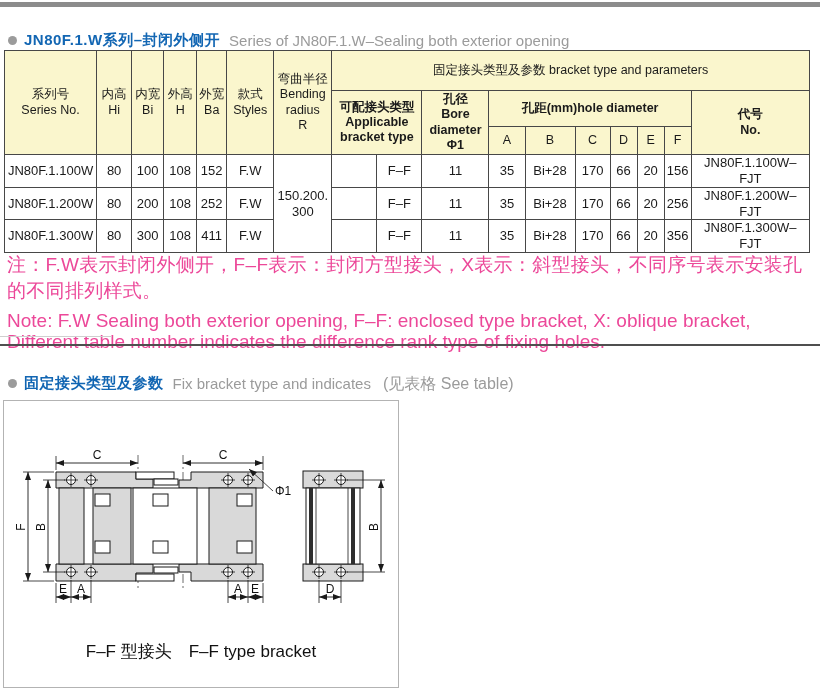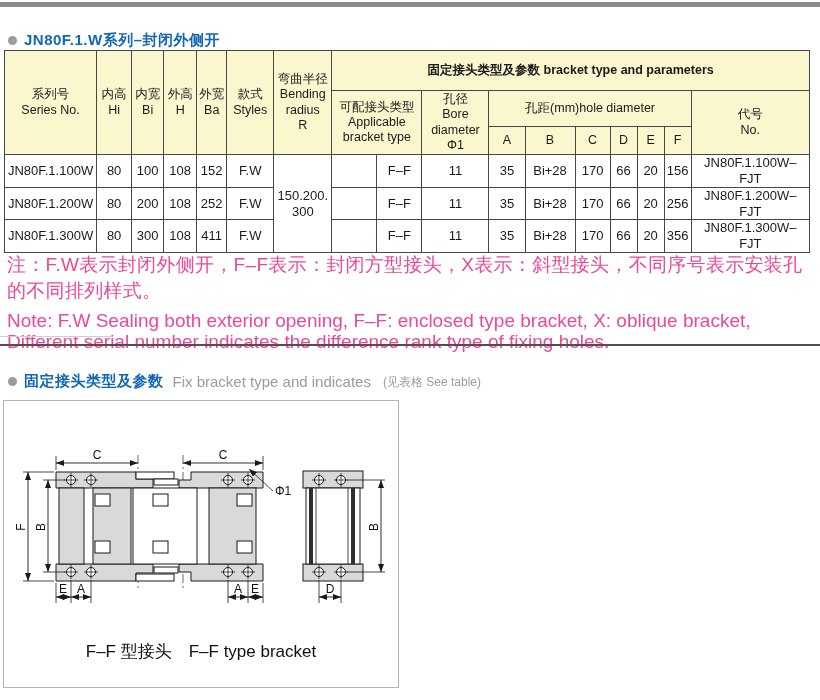--- a/index.html
+++ b/index.html
@@ -5,29 +5,29 @@
   html,body{margin:0;padding:0;background:#fff;}
   .page{position:relative;width:820px;height:700px;background:#fff;overflow:hidden;
         font-family:"Liberation Sans", sans-serif;color:#1a1a1a;}
   .topbar{position:absolute;top:2px;left:0;width:820px;height:5px;background:#8c8c8c;}
   .sec-title{position:absolute;left:8px;display:flex;align-items:center;white-space:nowrap;margin-top:22px;}
   .t1{top:9px;}
   .t2{top:350px;text-align:right;}
   .bullet{width:9px;height:9px;border-radius:50%;background:#9b9b9b;display:inline-block;margin-right:7px;flex:none;}
   .cn{font-weight:bold;font-size:15px;color:#1266b3;letter-spacing:.5px;}
   .en{font-size:15px;color:#9b9b9b;margin-left:9px;}
-  .hint{font-size:12px;color:#9b9b9b;margin-left:12px;padding-top:2px;}
+  .hint{font-size:16px;color:#9b9b9b;margin-left:12px;padding-top:2px;}
 
   table.spec{position:absolute;top:50px;left:4px;width:806px;border-collapse:collapse;table-layout:fixed;}
   table.spec td{border:1px solid #474747;text-align:center;vertical-align:middle;
                 font-size:12.5px;line-height:1.22;padding:0 2px;overflow:hidden;}
   td.hd{background:#FAF6CD;}
   td.pre{white-space:pre-line;}
-  td.gh{font-size:13px;font-weight:bold;}
-  tr.r1{height:40px;} tr.r2{height:36px;} tr.r3{height:28px;} tr.dr{height:32px;}
+  td.gh{font-size:13px;}
+  tr.r1{height:40px;} tr.r2{height:36px;font-weight:bold;} tr.r3{height:28px;} tr.dr{height:32px;}
   td.lft{text-align:left;padding-left:7px;}
   tr.dr td{background:#fff;font-size:13px;}
 
   .notes{position:absolute;top:252px;left:7px;width:810px;font-size:19px;color:#ec4899;}
   .note-cn{margin-bottom:6px;letter-spacing:.3px;}
   .note-en{line-height:21px;}
   .rule-sm{position:absolute;top:336px;left:0;width:112px;height:1px;background:#cfcfcf;}
   .rule-lg{position:absolute;top:344px;left:0;width:820px;height:2px;background:#4f4f4f;}
 
   .dbox{position:absolute;top:400px;left:3px;width:394px;height:286px;border:1px solid #b3b3b3;background:#fff;}
@@ -45,20 +45,21 @@
 </head>
 <body>
 
 <div class="page">
 
   <div class="topbar"></div>
 
   <div class="sec-title t1">
     <span class="bullet"></span>
     <span class="cn">JN80F.1.W系列–封闭外侧开</span>
+    <span class="en">Series of JN80F.1.W–Sealing both exterior opening</span>
   </div>
 
   <table class="spec">
     <colgroup>
       <col style="width:92px">
         <col style="width:35px">
         <col style="width:32px">
         <col style="width:33px">
       <col style="width:30px">
         <col style="width:47px">
@@ -168,21 +169,21 @@
         <td>66</td>
         <td>20</td>
         <td>356</td>
         <td class="lft">JN80F.1.300W–FJT</td>
       </tr>
     </tbody>
   </table>
 
   <div class="notes">
     <div class="note-cn">注：F.W表示封闭外侧开，F–F表示：封闭方型接头，X表示：斜型接头，不同序号表示安装孔的不同排列样式。</div>
-    <div class="note-en">Note: F.W Sealing both exterior opening, F–F: enclosed type bracket, X: oblique bracket, Different serial number indicates the difference rank type of fixing holes.</div>
+    <div class="note-en">Note: F.W Sealing both exterior opening, F–F: enclosed type bracket, X: oblique bracket, Different table number indicates the difference rank type of fixing holes.</div>
   </div>
 
   <div class="rule-sm"></div>
   <div class="rule-lg"></div>
 
   <div class="sec-title t2">
     <span class="bullet"></span>
     <span class="cn">固定接头类型及参数</span>
     <span class="en">Fix bracket type and indicates</span>
     <span class="hint">(见表格 See table)</span>

